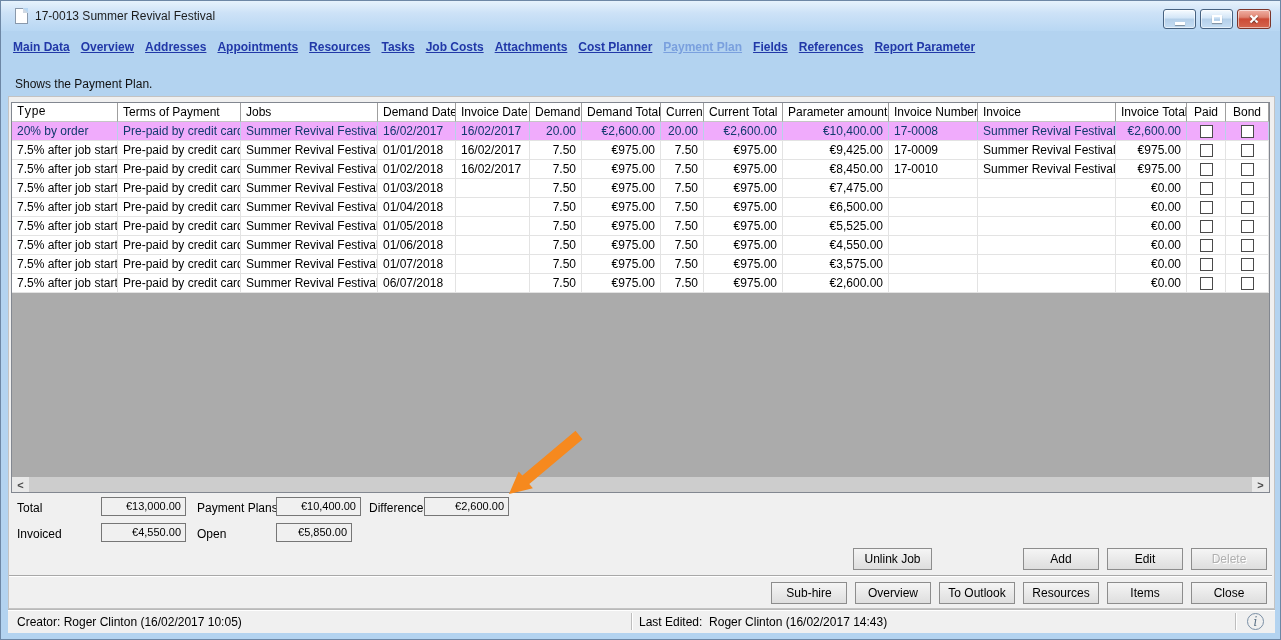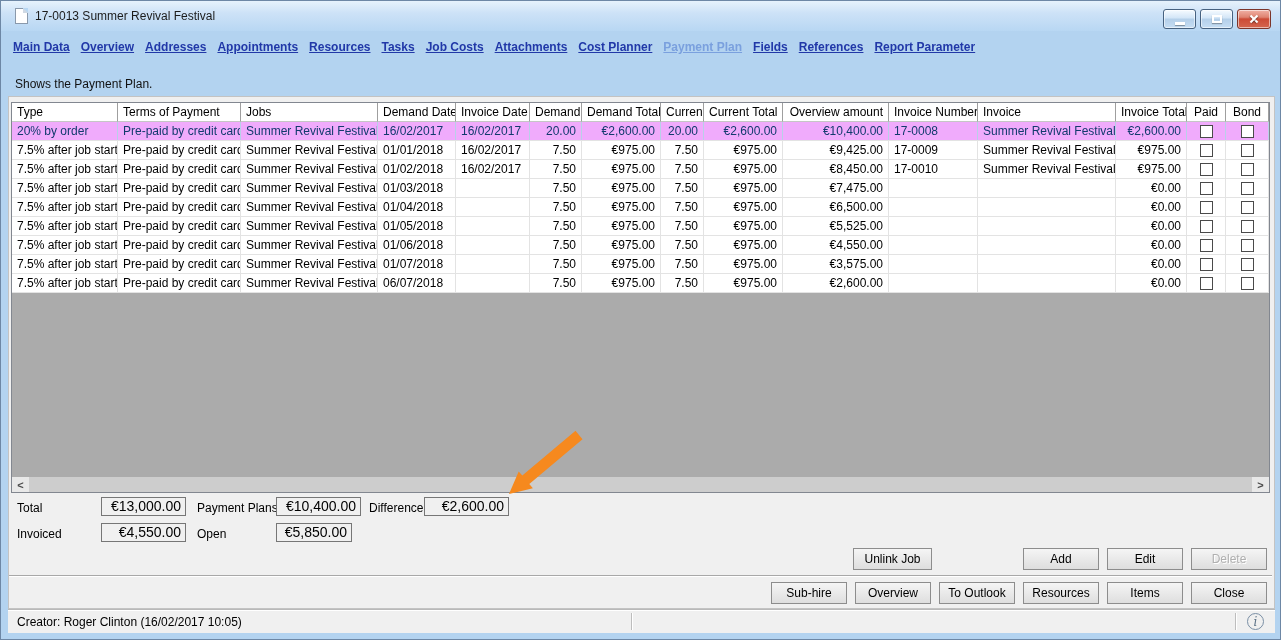--- a/index.html
+++ b/index.html
@@ -64,21 +64,21 @@
   .checkbox { width:13px; height:13px; background:#fff; border:1px solid #4a4a4a; }
   .grid-filler { flex:1; background:#ababab; }
   .hscroll { flex:none; height:15px; background:#cdcdcd; display:flex; }
   .scroll-arrow { width:17px; height:15px; background:#e8e8e8; color:#4a4a4a; font-size:11px;
                   font-weight:bold; display:flex; align-items:center; justify-content:center; cursor:pointer; }
   .scroll-track { flex:1; }
 
   
   .field-label { position:absolute; font-size:12px; color:#000; }
   .field-box { position:absolute; height:19px; line-height:17px; background:#f0f0f0;
-               border:1px solid #767676; font-size:14px; text-align:right; padding:0 4px; color:#000; }
+               border:1px solid #767676; font-size:11px; text-align:right; padding:0 4px; color:#000; }
 
   
   .btn { position:absolute; height:22px; font-family:"Liberation Sans", sans-serif; font-size:12px;
          color:#000; background:linear-gradient(180deg,#f5f5f5,#dedede); border:1px solid #8d8d8d;
          padding:0; cursor:pointer; }
   .btn.disabled { color:#b0b0b0; text-shadow:1px 1px 0 #fff; cursor:default; }
   .groove { position:absolute; left:8px; right:8px; top:479px; height:2px;
             border-top:1px solid #a8a8a8; border-bottom:1px solid #fff; }
 
   
@@ -115,30 +115,30 @@
   </div>
 
   <div class="navbar"><span class="nav-link">Main Data</span><span class="nav-link">Overview</span><span class="nav-link">Addresses</span><span class="nav-link">Appointments</span><span class="nav-link">Resources</span><span class="nav-link">Tasks</span><span class="nav-link">Job Costs</span><span class="nav-link">Attachments</span><span class="nav-link">Cost Planner</span><span class="nav-link active">Payment Plan</span><span class="nav-link">Fields</span><span class="nav-link">References</span><span class="nav-link">Report Parameter</span></div>
 
   <div class="subtitle">Shows the Payment Plan.</div>
 
   <div class="content"></div>
 
   <div class="grid">
     <div class="grid-header">
-        <div class="hcell l" style="width: 106px;">Type</div>
+        <div class="hcell l" style="width: 106px; font-family: Liberation Mono, monospace;">Type</div>
         <div class="hcell l" style="width: 123px;">Terms of Payment</div>
         <div class="hcell l" style="width: 137px;">Jobs</div>
         <div class="hcell l" style="width: 78px;">Demand Date</div>
         <div class="hcell l" style="width: 74px;">Invoice Date</div>
         <div class="hcell r" style="width: 52px;">Demand</div>
         <div class="hcell r" style="width: 79px;">Demand Total</div>
         <div class="hcell r" style="width: 43px;">Current</div>
         <div class="hcell r" style="width: 79px;">Current Total</div>
-        <div class="hcell r" style="width: 106px;">Overview amount</div>
+        <div class="hcell r" style="width: 106px;">Parameter amount</div>
         <div class="hcell l" style="width: 89px;">Invoice Number</div>
         <div class="hcell l" style="width: 138px;">Invoice</div>
         <div class="hcell r" style="width: 71px;">Invoice Total</div>
         <div class="hcell c" style="width: 39px;">Paid</div>
         <div class="hcell c last" style="width: 40px;">Bond</div>
       </div>
     <div class="grid-body">
         <div class="grid-row selected">
           <div class="cell l" style="width: 106px;">20% by order</div>
           <div class="cell l" style="width: 123px;">Pre-paid by credit card</div>
@@ -358,20 +358,21 @@
   <button class="btn" style="left:770px;top:581px;width:76px">Sub-hire</button>
   <button class="btn" style="left:854px;top:581px;width:76px">Overview</button>
   <button class="btn" style="left:938px;top:581px;width:76px">To Outlook</button>
   <button class="btn" style="left:1022px;top:581px;width:76px">Resources</button>
   <button class="btn" style="left:1106px;top:581px;width:76px">Items</button>
   <button class="btn" style="left:1190px;top:581px;width:76px">Close</button>
 
   <div class="statusbar">
     <span class="status-text" style="left:9px">Creator: Roger Clinton (16/02/2017 10:05)</span>
     <div class="status-div" style="left:623px"></div>
+    <span class="status-text" style="left:631px">Last Edited:  Roger Clinton (16/02/2017 14:43)</span>
     <div class="status-div" style="right:38px"></div>
     <div class="info-icon">i</div>
   </div>
 
   <svg class="arrow-overlay" width="1281" height="640" viewBox="0 0 1281 640">
     <polygon points="574.5,429.8 581.5,438.2 528.3,483 531.9,487.2 508,493 517.7,470.4 521.3,474.6" fill="#F6891E"></polygon>
   </svg>
 
 </div>
 

